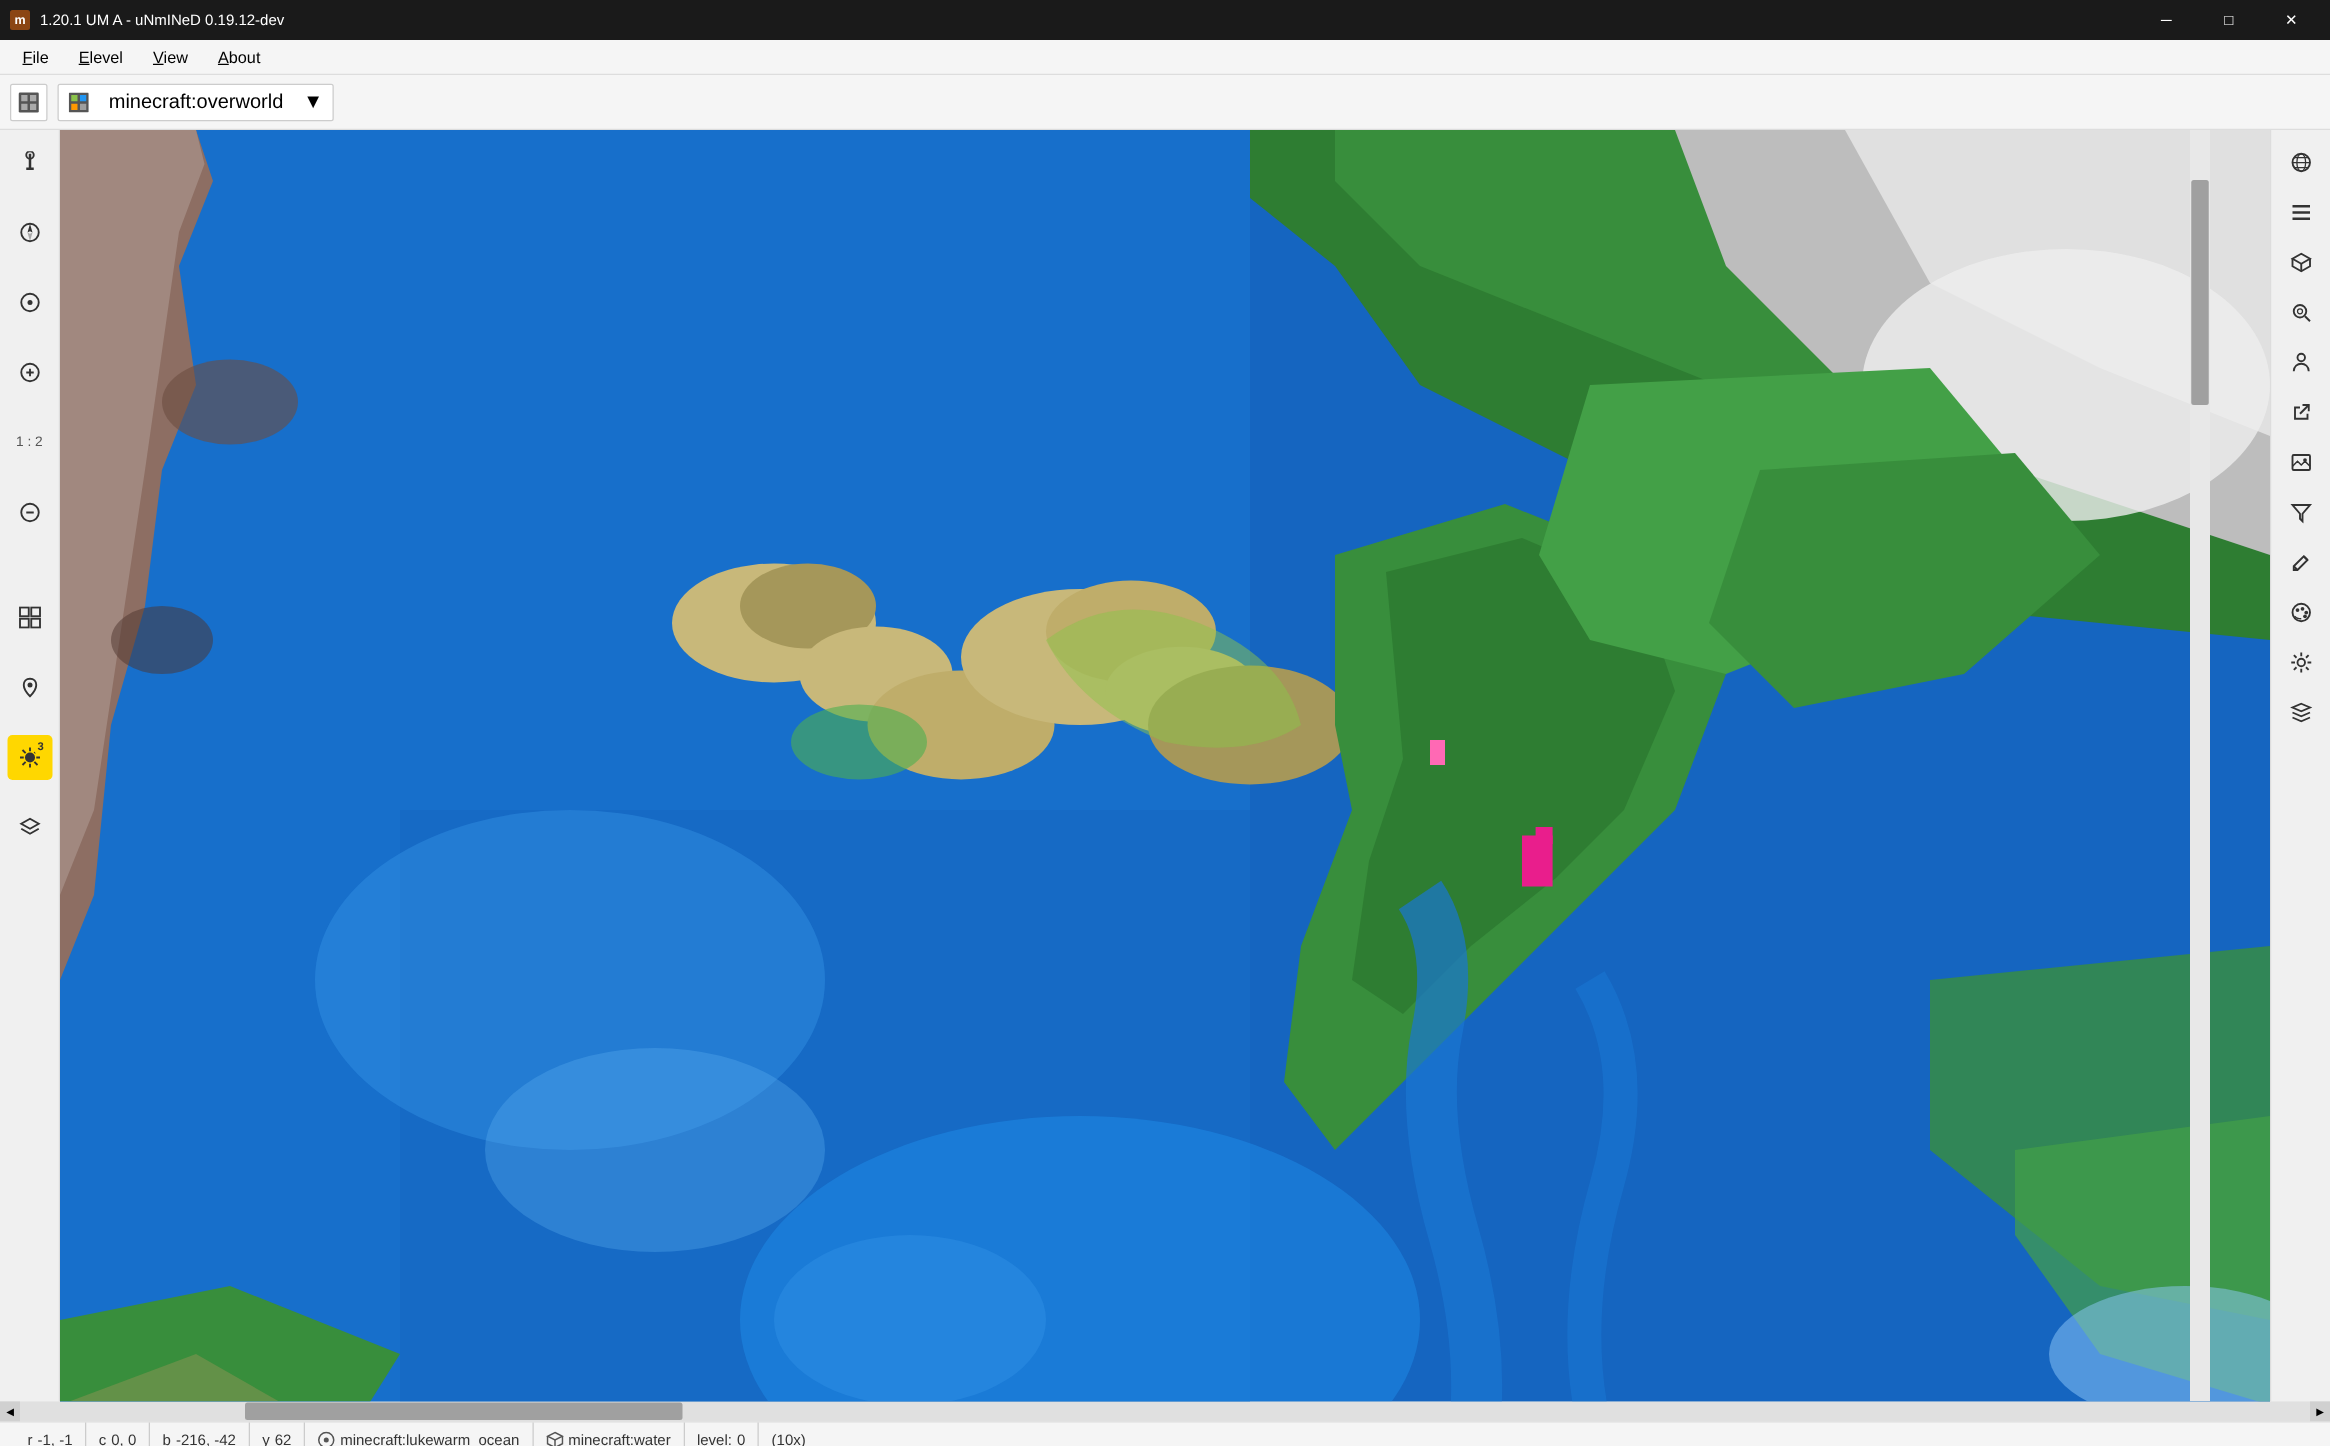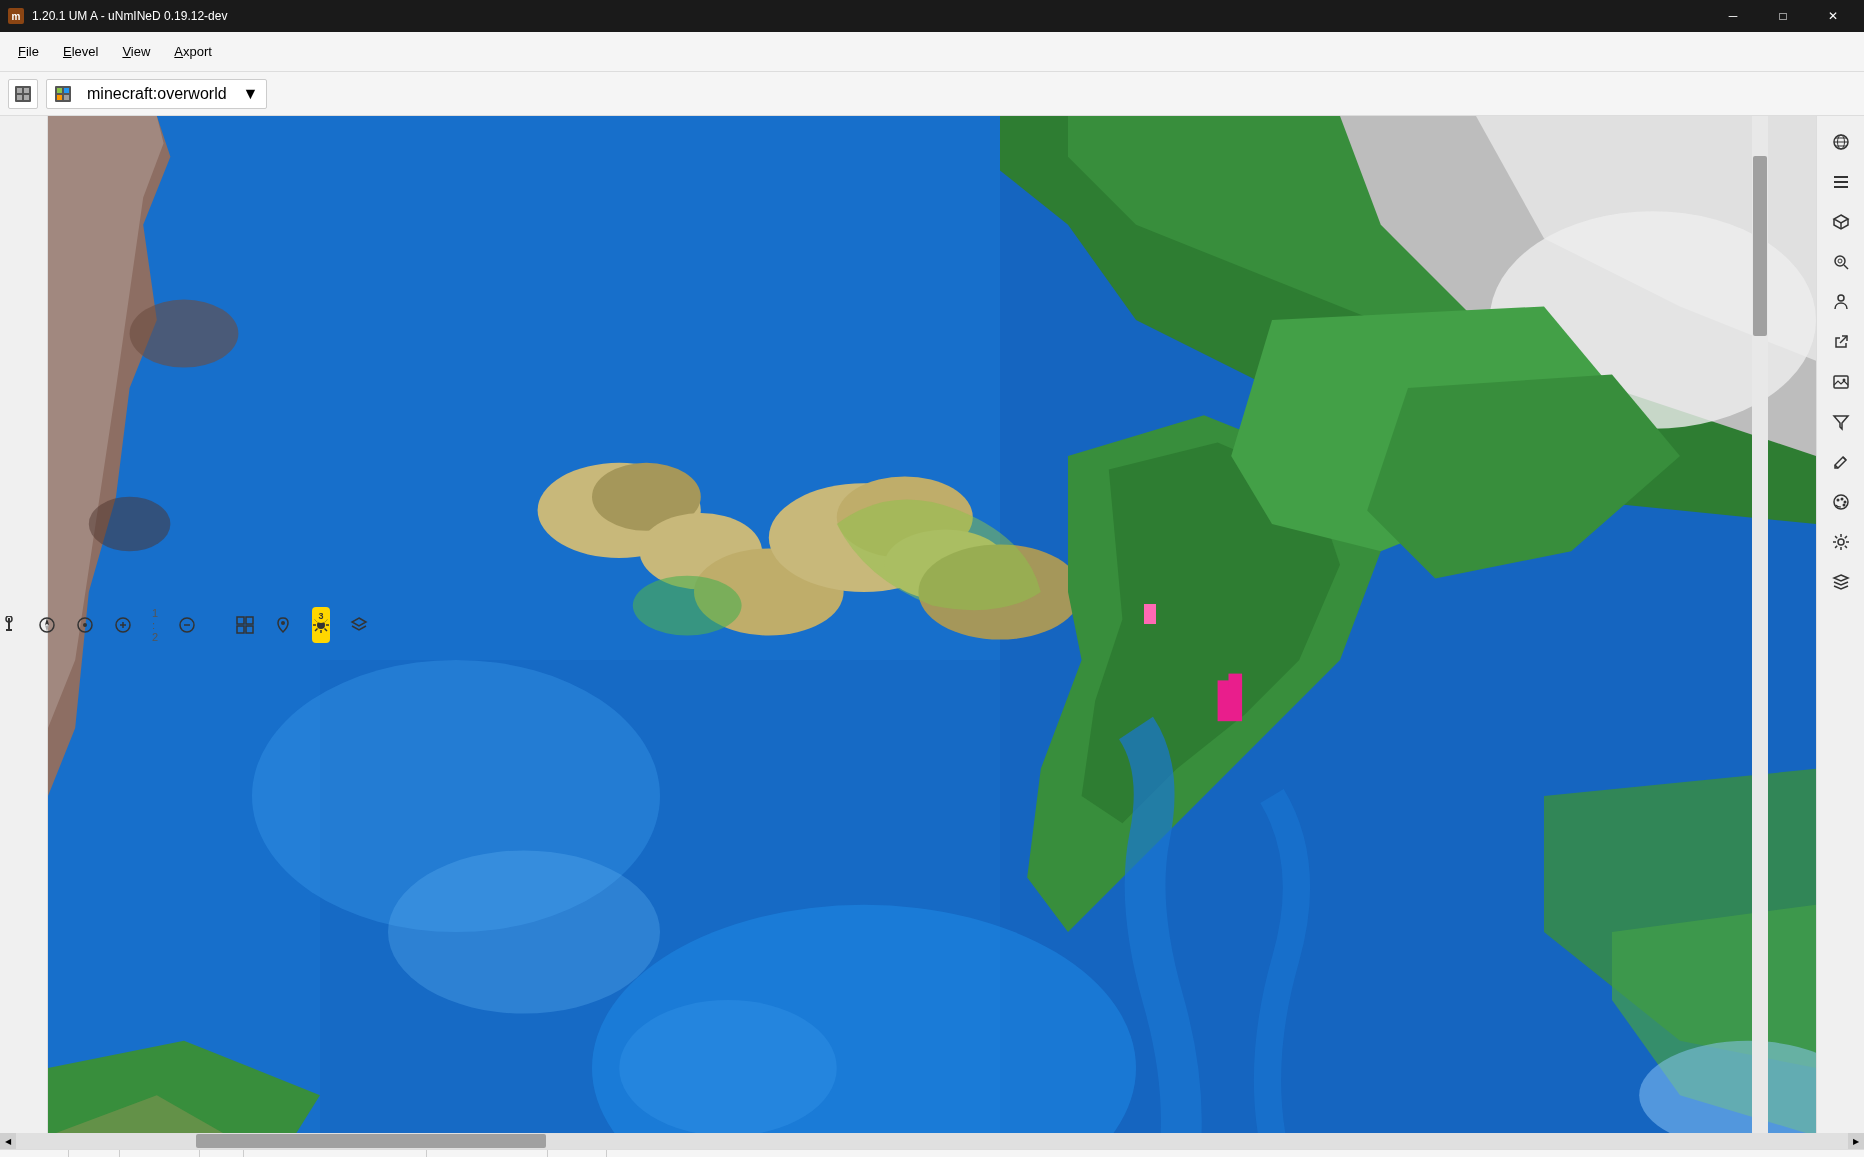--- a/index.html
+++ b/index.html
@@ -52,21 +52,21 @@
       cursor: pointer;
       display: flex;
       align-items: center;
       justify-content: center;
       font-size: 12px;
     }
 
     
     #menu-bar {
       background: #f5f5f5;
-      height: 40px;
+      height: 28px;
       display: flex;
       align-items: center;
       padding: 0 8px;
       border-bottom: 1px solid #ddd;
       gap: 4px;
     }
     .menu-item {
       padding: 4px 10px;
       cursor: pointer;
       font-size: 13px;
@@ -113,21 +113,21 @@
       height: calc(1157px - 32px - 36px - 44px - 28px);
       position: relative;
     }
 
     
     #left-sidebar {
       width: 48px;
       background: #f0f0f0;
       border-right: 1px solid #ddd;
       display: flex;
-      flex-direction: row;
+      flex-direction: column;
       align-items: center;
       padding: 8px 0;
       gap: 20px;
       z-index: 10;
     }
     .sidebar-btn {
       width: 36px;
       height: 36px;
       display: flex;
       align-items: center;
@@ -299,21 +299,21 @@
   <div class="menu-item">
     <span style="text-decoration:underline">F</span><span>ile</span>
   </div>
   <div class="menu-item">
     <span style="text-decoration:underline">E</span><span>level</span>
   </div>
   <div class="menu-item">
     <span style="text-decoration:underline">V</span><span>iew</span>
   </div>
   <div class="menu-item">
-    <span style="text-decoration:underline">A</span><span>xport</span>
+    <span style="text-decoration:underline">A</span><span>bout</span>
   </div>
 </div>
 
 <div id="toolbar">
   <div id="world-icon-btn">
     <svg width="18" height="18" viewBox="0 0 18 18">
       <rect x="1" y="1" width="16" height="16" fill="#555" rx="1"></rect>
       <rect x="3" y="3" width="5" height="5" fill="#aaa"></rect>
       <rect x="10" y="3" width="5" height="5" fill="#aaa"></rect>
       <rect x="3" y="10" width="5" height="5" fill="#aaa"></rect>

